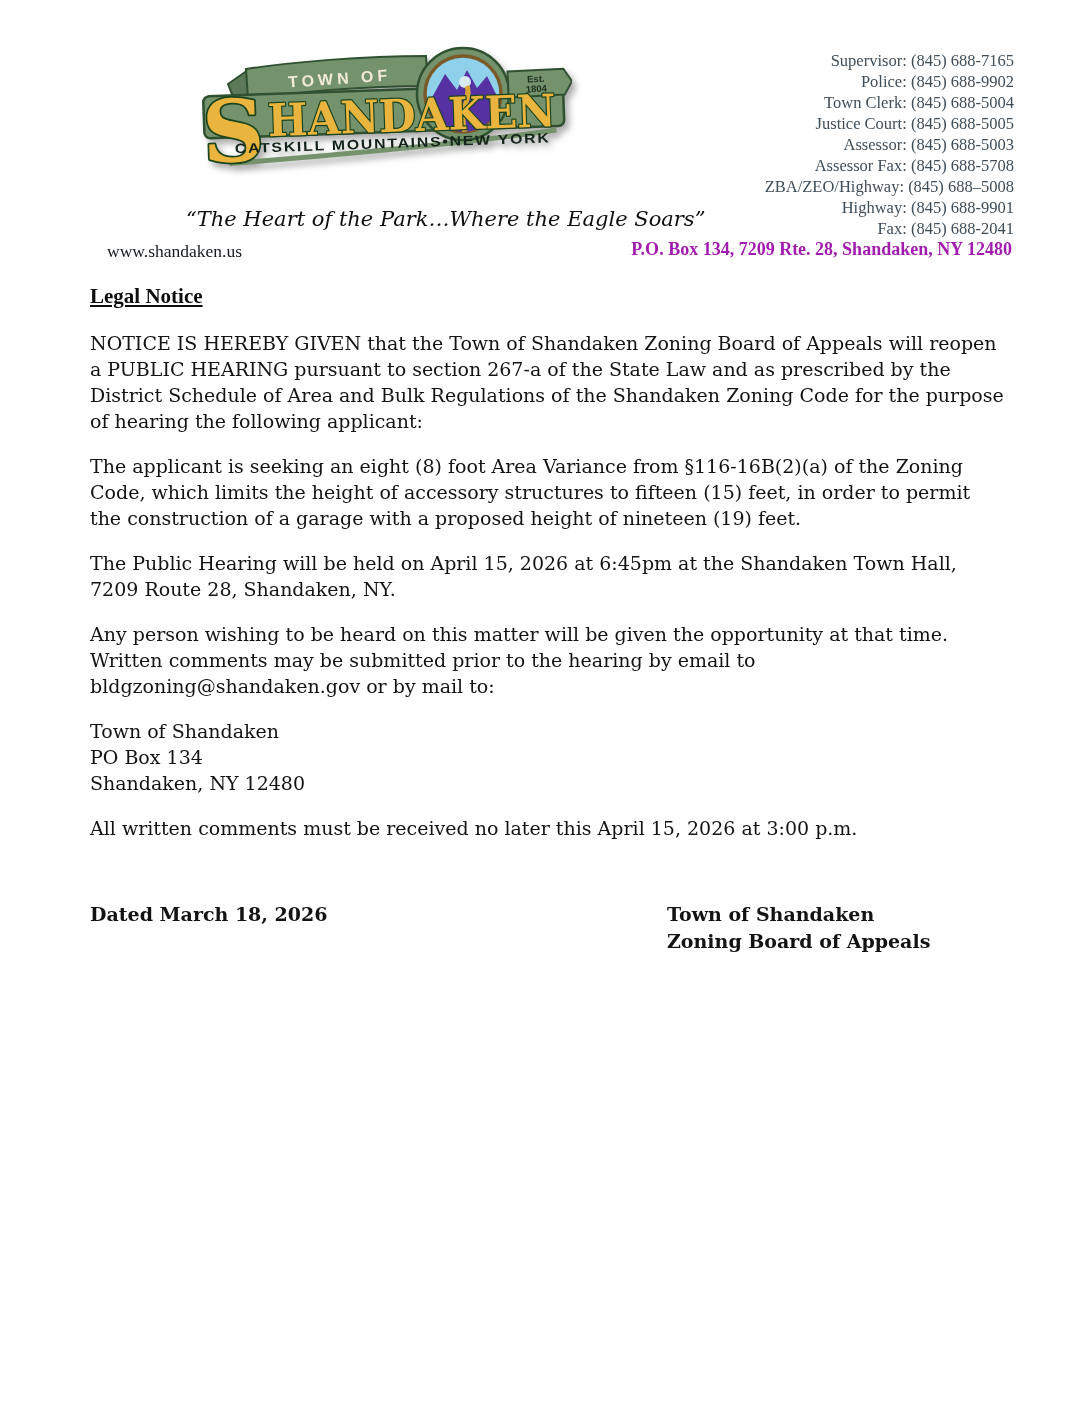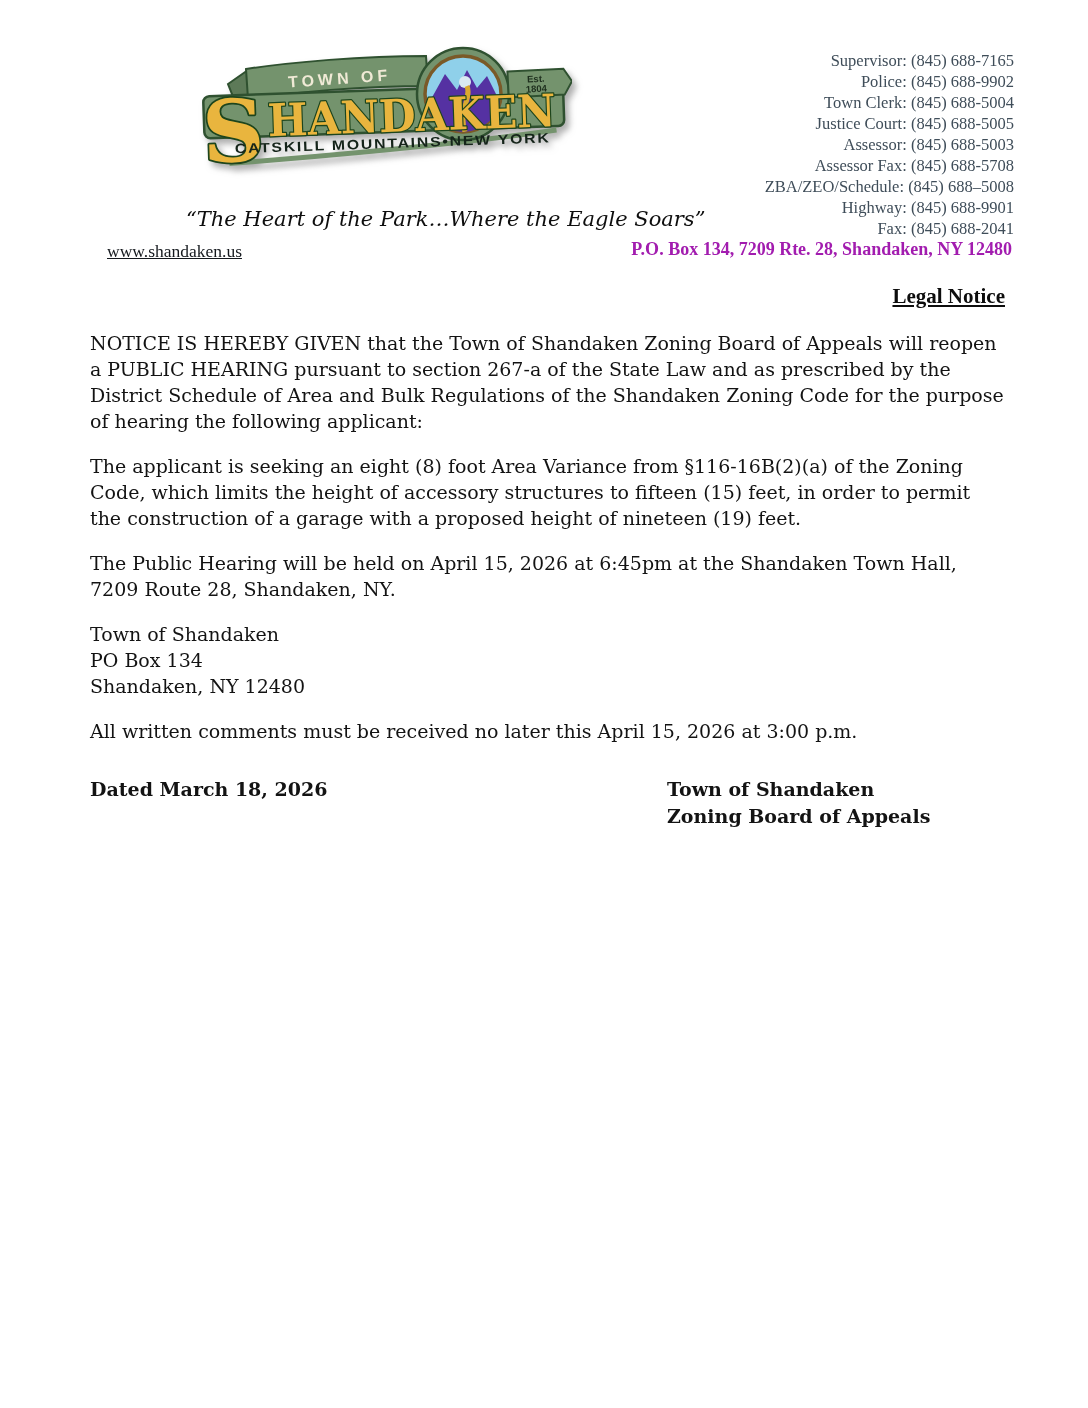--- a/index.html
+++ b/index.html
@@ -15,21 +15,21 @@
     filter: drop-shadow(4px 5px 3px rgba(110,110,110,0.55));
   }
   .tagline {
     position:absolute; left:186px; top:207px; width:408px;
     text-align:left; font-family:"DejaVu Serif", serif; font-style:italic;
     font-size:21px; color:#0e0e0e; white-space:nowrap;
   }
   .website {
     position:absolute; left:107px; top:241px;
     font-family:"Liberation Serif", serif; font-size:17.5px;
-    color:#14181d; text-decoration:underline; cursor:pointer;
+    color:#14181d; cursor:pointer;
   }
   .contacts {
     position:absolute; top:50px; right:74px; text-align:right;
   }
   .contact-line {
     font-family:"Liberation Serif", serif; font-size:16.5px;
     line-height:21px; color:#3f4d59; white-space:nowrap;
   }
   .po-box {
     position:absolute; top:239px; right:76px;
@@ -37,27 +37,27 @@
     font-size:18px; color:#a21caf; white-space:nowrap;
   }
 
   
   .notice-body {
     position:absolute; left:90px; top:283px; width:915px;
     font-size:19px; line-height:26px;
   }
   .title {
     font-family:"Liberation Serif", serif; font-weight:bold;
-    font-size:21px; line-height:27px; text-align:right;
+    font-size:21px; line-height:27px; text-align:left;
     text-decoration:underline; margin-bottom:20px; color:#0d0d0d;
   }
   .notice-body p { margin:0 0 19px 0; }
   .mail-block { margin:0 0 19px 0; }
   .deadline { margin-bottom:0 !important; }
-  .dated-row { display:flex; margin-top:32px; font-weight:bold; }
+  .dated-row { display:flex; margin-top:60px; font-weight:bold; }
   .dated { width:577px; }
   .signature div { line-height:27px; }
   b { font-weight:normal; }
 </style>
 </head>
 <body>
 
 <div class="page">
 
   <svg class="logo-svg" viewBox="0 0 370 132">
@@ -106,37 +106,38 @@
 
   <a class="website">www.shandaken.us</a>
 
   <div class="contacts">
     <div class="contact-line"><span>Supervisor:</span> <span>(845) 688-7165</span></div>
     <div class="contact-line"><span>Police:</span> <span>(845) 688-9902</span></div>
     <div class="contact-line"><span>Town Clerk:</span> <span>(845) 688-5004</span></div>
     <div class="contact-line"><span>Justice Court:</span> <span>(845) 688-5005</span></div>
     <div class="contact-line"><span>Assessor:</span> <span>(845) 688-5003</span></div>
     <div class="contact-line"><span>Assessor Fax:</span> <span>(845) 688-5708</span></div>
-    <div class="contact-line"><span>ZBA/ZEO/Schedule:</span> <span>(845) 688–5008</span></div>
+    <div class="contact-line"><span>ZBA/ZEO/Highway:</span> <span>(845) 688–5008</span></div>
     <div class="contact-line"><span>Highway:</span> <span>(845) 688-9901</span></div>
     <div class="contact-line"><span>Fax:</span> <span>(845) 688-2041</span></div>
   </div>
 
   <div class="po-box">P.O. Box 134, 7209 Rte. 28, Shandaken, NY 12480</div>
 
   <div class="notice-body">
     <div class="title">Legal Notice</div>
 
     <p><b>NOTICE IS HEREBY GIVEN</b><span> that the Town of Shandaken Zoning Board of Appeals will reopen a PUBLIC HEARING pursuant to section 267-a of the State Law and as prescribed by the District Schedule of Area and Bulk Regulations of the Shandaken Zoning Code for the purpose of hearing the following applicant:</span></p>
 
 
     <p>The applicant is seeking an eight (8) foot Area Variance from §116-16B(2)(a) of the Zoning Code, which limits the height of accessory structures to fifteen (15) feet, in order to permit the construction of a garage with a proposed height of nineteen (19) feet.</p>
 
     <p>The Public Hearing will be held on April 15, 2026 at 6:45pm at the Shandaken Town Hall, 7209 Route 28, Shandaken, NY.</p>
 
+    <p><span>Any person wishing to be heard on this matter will be given the opportunity at that time. Written comments may be submitted prior to the hearing by email to </span><b>bldgzoning@shandaken.gov</b><span> or by mail to:</span></p>
 
     <div class="mail-block">
       <div>Town of Shandaken</div>
       <div>PO Box 134</div>
       <div>Shandaken, NY 12480</div>
     </div>
 
     <p class="deadline"><span>All written comments must be received no later this </span><b>April 15, 2026 at 3:00 p.m.</b></p>
 
     <div class="dated-row">

